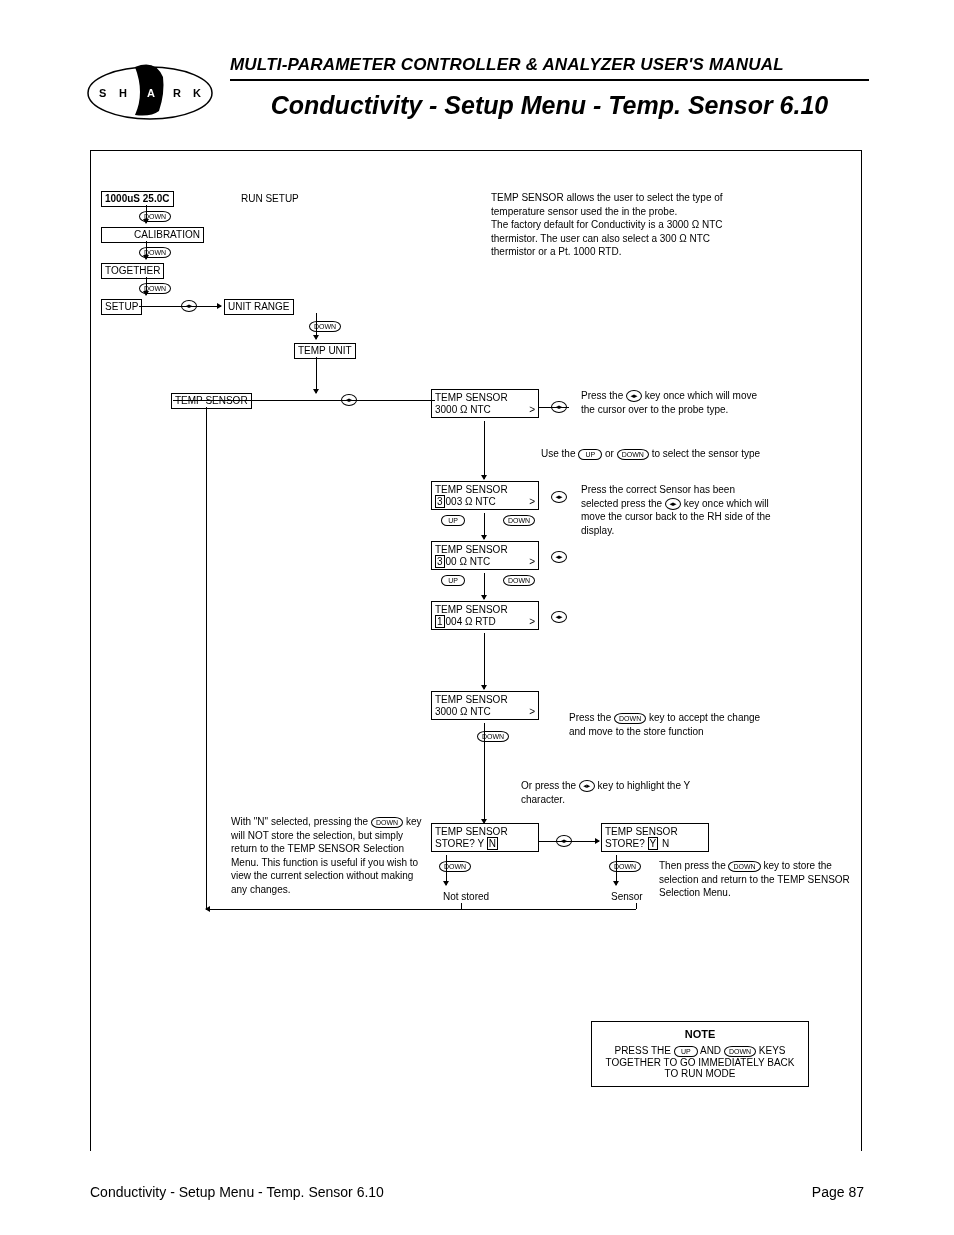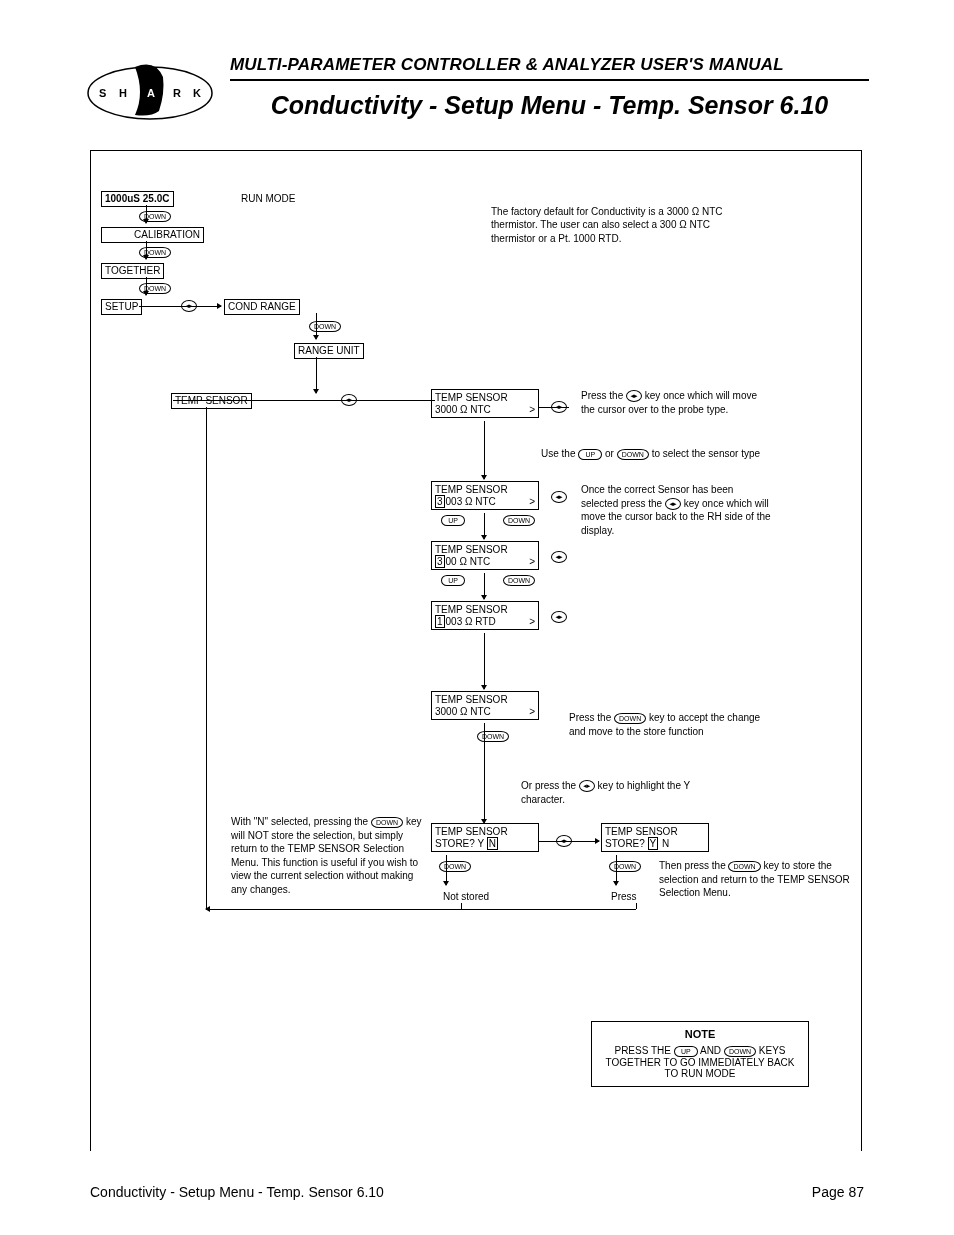--- a/index.html
+++ b/index.html
@@ -138,46 +138,46 @@
       <text x="88" y="44" font-size="11" font-weight="bold" fill="#000">R</text>
       <text x="108" y="44" font-size="11" font-weight="bold" fill="#000">K</text>
     </svg>
     <div class="header-title">MULTI-PARAMETER CONTROLLER &amp; ANALYZER USER'S MANUAL</div>
     <div class="page-title">Conductivity - Setup Menu - Temp. Sensor 6.10</div>
   </div>
 
   <div class="content-frame">
 
     <div class="el para" style="left:400px; top:40px; width:260px;">
-      <br>
+      <span>TEMP SENSOR allows the user to select the type of temperature sensor used the in the probe.</span><br>
       <span>The factory default for Conductivity is a 3000 Ω NTC thermistor. The user can also select a 300 Ω NTC thermistor or a Pt. 1000 RTD.</span>
     </div>
 
     <div class="el box" style="left:10px; top:40px;font-weight:bold;"><span>1000uS  25.0C</span></div>
-    <div class="el small" style="left:150px; top:42px;">RUN MODE</div>
+    <div class="el small" style="left:150px; top:42px;">RUN SETUP</div>
     <div class="vline arrow-down" style="left:55px; top:54px; height:18px;"></div>
     <span class="el keypill" style="left:48px; top:60px;">DOWN</span>
 
     <div class="el box" style="left:10px; top:76px;padding-left:32px;"><span>CALIBRATION</span></div>
     <div class="vline arrow-down" style="left:55px; top:90px; height:18px;"></div>
     <span class="el keypill" style="left:48px; top:96px;">DOWN</span>
 
     <div class="el box" style="left:10px; top:112px;"><span>TOGETHER</span></div>
     <div class="vline arrow-down" style="left:55px; top:126px; height:18px;"></div>
     <span class="el keypill" style="left:48px; top:132px;">DOWN</span>
 
     <div class="el box" style="left:10px; top:148px;"><span>SETUP</span></div>
     <div class="hline arrow-right" style="left:48px; top:155px; width:82px;"></div>
     <span class="el keyround" style="left:90px; top:149px;">◂▸</span>
 
-    <div class="el box" style="left:133px; top:148px;"><span>COND RANGE</span></div>
+    <div class="el box" style="left:133px; top:148px;"><span>UNIT RANGE</span></div>
     <div class="vline arrow-down" style="left:225px; top:162px; height:26px;"></div>
     <span class="el keypill" style="left:218px; top:170px;">DOWN</span>
 
-    <div class="el box" style="left:203px; top:192px;"><span>RANGE UNIT</span></div>
+    <div class="el box" style="left:203px; top:192px;"><span>TEMP UNIT</span></div>
     <div class="vline arrow-down" style="left:225px; top:206px; height:36px;"></div>
 
     <div class="hline" style="left:82px; top:249px; width:262px;"></div>
     <div class="el box" style="left:80px; top:242px;"><span>TEMP SENSOR</span></div>
     <span class="el keyround" style="left:250px; top:243px;">◂▸</span>
 
     <div class="el box2" style="left:340px; top:238px;">
       <span>TEMP SENSOR</span><br>
       <span>3000 Ω NTC</span><span class="gt">&gt;</span>
     </div>
@@ -191,38 +191,38 @@
       <span>Use the </span><span class="keypill">UP</span><span> or </span><span class="keypill">DOWN</span><span> to select the sensor type</span>
     </div>
 
     <div class="vline arrow-down" style="left:393px; top:270px; height:58px;"></div>
     <div class="el box2" style="left:340px; top:330px;">
       <span>TEMP SENSOR</span><br>
       <span class="hi">3</span><span>003 Ω NTC</span><span class="gt">&gt;</span>
     </div>
     <span class="el keyround" style="left:460px; top:340px;">◂▸</span>
     <div class="el para" style="left:490px; top:332px; width:190px;">
-      <span>Once the correct Sensor has been selected press the </span><span class="keyround">◂▸</span><span> key once which will move the cursor back to the RH side of the display.</span>
+      <span>Press the correct Sensor has been selected press the </span><span class="keyround">◂▸</span><span> key once which will move the cursor back to the RH side of the display.</span>
     </div>
     <span class="el keypill" style="left:350px; top:364px;">UP</span>
     <span class="el keypill" style="left:412px; top:364px;">DOWN</span>
 
     <div class="vline arrow-down" style="left:393px; top:362px; height:26px;"></div>
     <div class="el box2" style="left:340px; top:390px;">
       <span>TEMP SENSOR</span><br>
       <span class="hi">3</span><span>00 Ω NTC</span><span class="gt">&gt;</span>
     </div>
     <span class="el keyround" style="left:460px; top:400px;">◂▸</span>
     <span class="el keypill" style="left:350px; top:424px;">UP</span>
     <span class="el keypill" style="left:412px; top:424px;">DOWN</span>
 
     <div class="vline arrow-down" style="left:393px; top:422px; height:26px;"></div>
     <div class="el box2" style="left:340px; top:450px;">
       <span>TEMP SENSOR</span><br>
-      <span class="hi">1</span><span>003 Ω  RTD</span><span class="gt">&gt;</span>
+      <span class="hi">1</span><span>004 Ω  RTD</span><span class="gt">&gt;</span>
     </div>
     <span class="el keyround" style="left:460px; top:460px;">◂▸</span>
 
     <div class="vline arrow-down" style="left:393px; top:482px; height:56px;"></div>
     <div class="el box2" style="left:340px; top:540px;">
       <span>TEMP SENSOR</span><br>
       <span>3000 Ω NTC</span><span class="gt">&gt;</span>
     </div>
     <div class="el para" style="left:478px; top:560px; width:210px;">
       <span>Press the </span><span class="keypill">DOWN</span><span> key to accept the change and move to the store function</span>
@@ -249,21 +249,21 @@
       <span>TEMP SENSOR</span><br>
       <span>STORE?           </span><span class="hi">Y</span><span> N</span>
     </div>
 
     <div class="vline arrow-down" style="left:355px; top:704px; height:30px;"></div>
     <span class="el keypill" style="left:348px; top:710px;">DOWN</span>
     <div class="el small" style="left:352px; top:740px;">Not stored</div>
 
     <div class="vline arrow-down" style="left:525px; top:704px; height:30px;"></div>
     <span class="el keypill" style="left:518px; top:710px;">DOWN</span>
-    <div class="el small" style="left:520px; top:740px;">Press</div>
+    <div class="el small" style="left:520px; top:740px;">Sensor</div>
 
     <div class="el para" style="left:568px; top:708px; width:200px;">
       <span>Then press the </span><span class="keypill">DOWN</span><span> key to store the selection and return to the TEMP SENSOR Selection Menu.</span>
     </div>
 
     <div class="vline" style="left:115px; top:256px; height:502px;"></div>
     <div class="hline arrow-left" style="left:115px; top:758px; width:430px;"></div>
     <div class="vline" style="left:545px; top:752px; height:6px;"></div>
     <div class="vline" style="left:370px; top:752px; height:6px;"></div>
 

